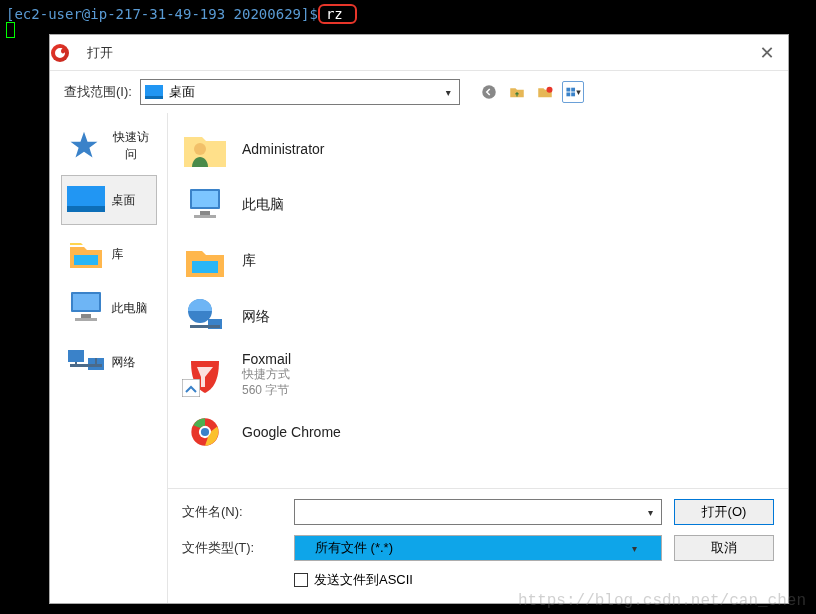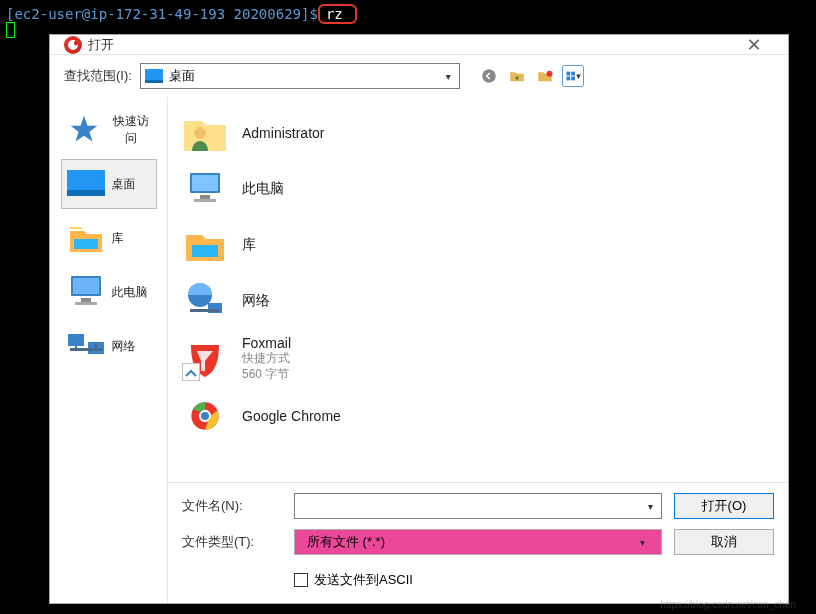--- a/index.html
+++ b/index.html
@@ -37,25 +37,26 @@
     position: absolute;
     left: 49px; top: 34px;
     width: 740px; height: 570px;
     background: #fff;
     border: 1px solid #aaa;
     box-shadow: 0 2px 10px rgba(0,0,0,0.3);
     display: flex;
     flex-direction: column;
   }
   .titlebar {
-    height: 20px;
-    display: flex;
-    align-items: center;
-    padding: 0 14px;
+    height: 36px;
+    display: flex;
+    align-items: center;
+    padding: 0 1px;
     border-bottom: 1px solid #e5e5e5;
+    gap: 12px;
   }
   .title-icon {
     width: 18px; height: 18px;
     border-radius: 50%;
     background: linear-gradient(135deg, #e8362a, #c4281e);
     color: #fff;
     font-size: 11px;
     display: flex; align-items: center; justify-content: center;
     margin-right: 6px;
   }
@@ -171,62 +172,61 @@
     border: 1px solid #7a7a7a;
     background: #fff;
     display: flex;
     align-items: center;
     padding: 0 4px;
   }
   .bf-input .sel-arrow { margin-left: auto; color:#333; font-size:10px; padding:0 4px;}
   .bf-select {
     height: 26px;
     border: 1px solid #adadad;
-    background: #ec4899;
-    display: flex;
-    align-items: center;
-    padding: 0 12px;
+    background: #0ea5e9;
+    display: flex;
+    align-items: center;
+    padding: 0 20px;
   }
   .bf-select .sel-arrow { margin-left: auto; color:#333; font-size:10px; padding:0 4px;}
   .bf-button {
     height: 26px;
     border: 1px solid #adadad;
     background: #efefef;
     display: flex;
     align-items: center;
     justify-content: center;
     cursor: pointer;
   }
   .bf-button.primary { border: 1px solid #0078d7; }
   .checkbox-row {
     grid-column: 2 / 3;
     display: flex;
     align-items: center;
     gap: 6px;
-    margin-top: 6px;
   }
   .chk {
     width: 14px; height: 14px;
     border: 1px solid #333;
     background: #fff;
   }
   .watermark {
     position: absolute;
-    right: 20px; bottom: 4px;
+    right: 10px; bottom: 4px;
     color: rgba(120,120,120,0.35);
-    font-size: 10px;
-    font-family: Liberation Sans, sans-serif;
+    font-size: 16px;
+    font-family: Liberation Mono, monospace;
     pointer-events: none;
   }
 </style>
 </head>
 <body>
 
 <div class="terminal">
-  <span class="term-prompt">[ec2-user@ip-172-31-49-193 20200629]$</span>
+  <span class="term-prompt">[ec2-user@ip-217-31-49-193 20200629]$</span>
   <span class="term-cmd-box">
     <span>rz</span>
   </span>
 </div>
 <div class="term-cursor"></div>
 
 <div class="dialog">
   <div class="titlebar">
     <div class="title-icon">
       <svg width="12" height="12" viewBox="0 0 24 24">

